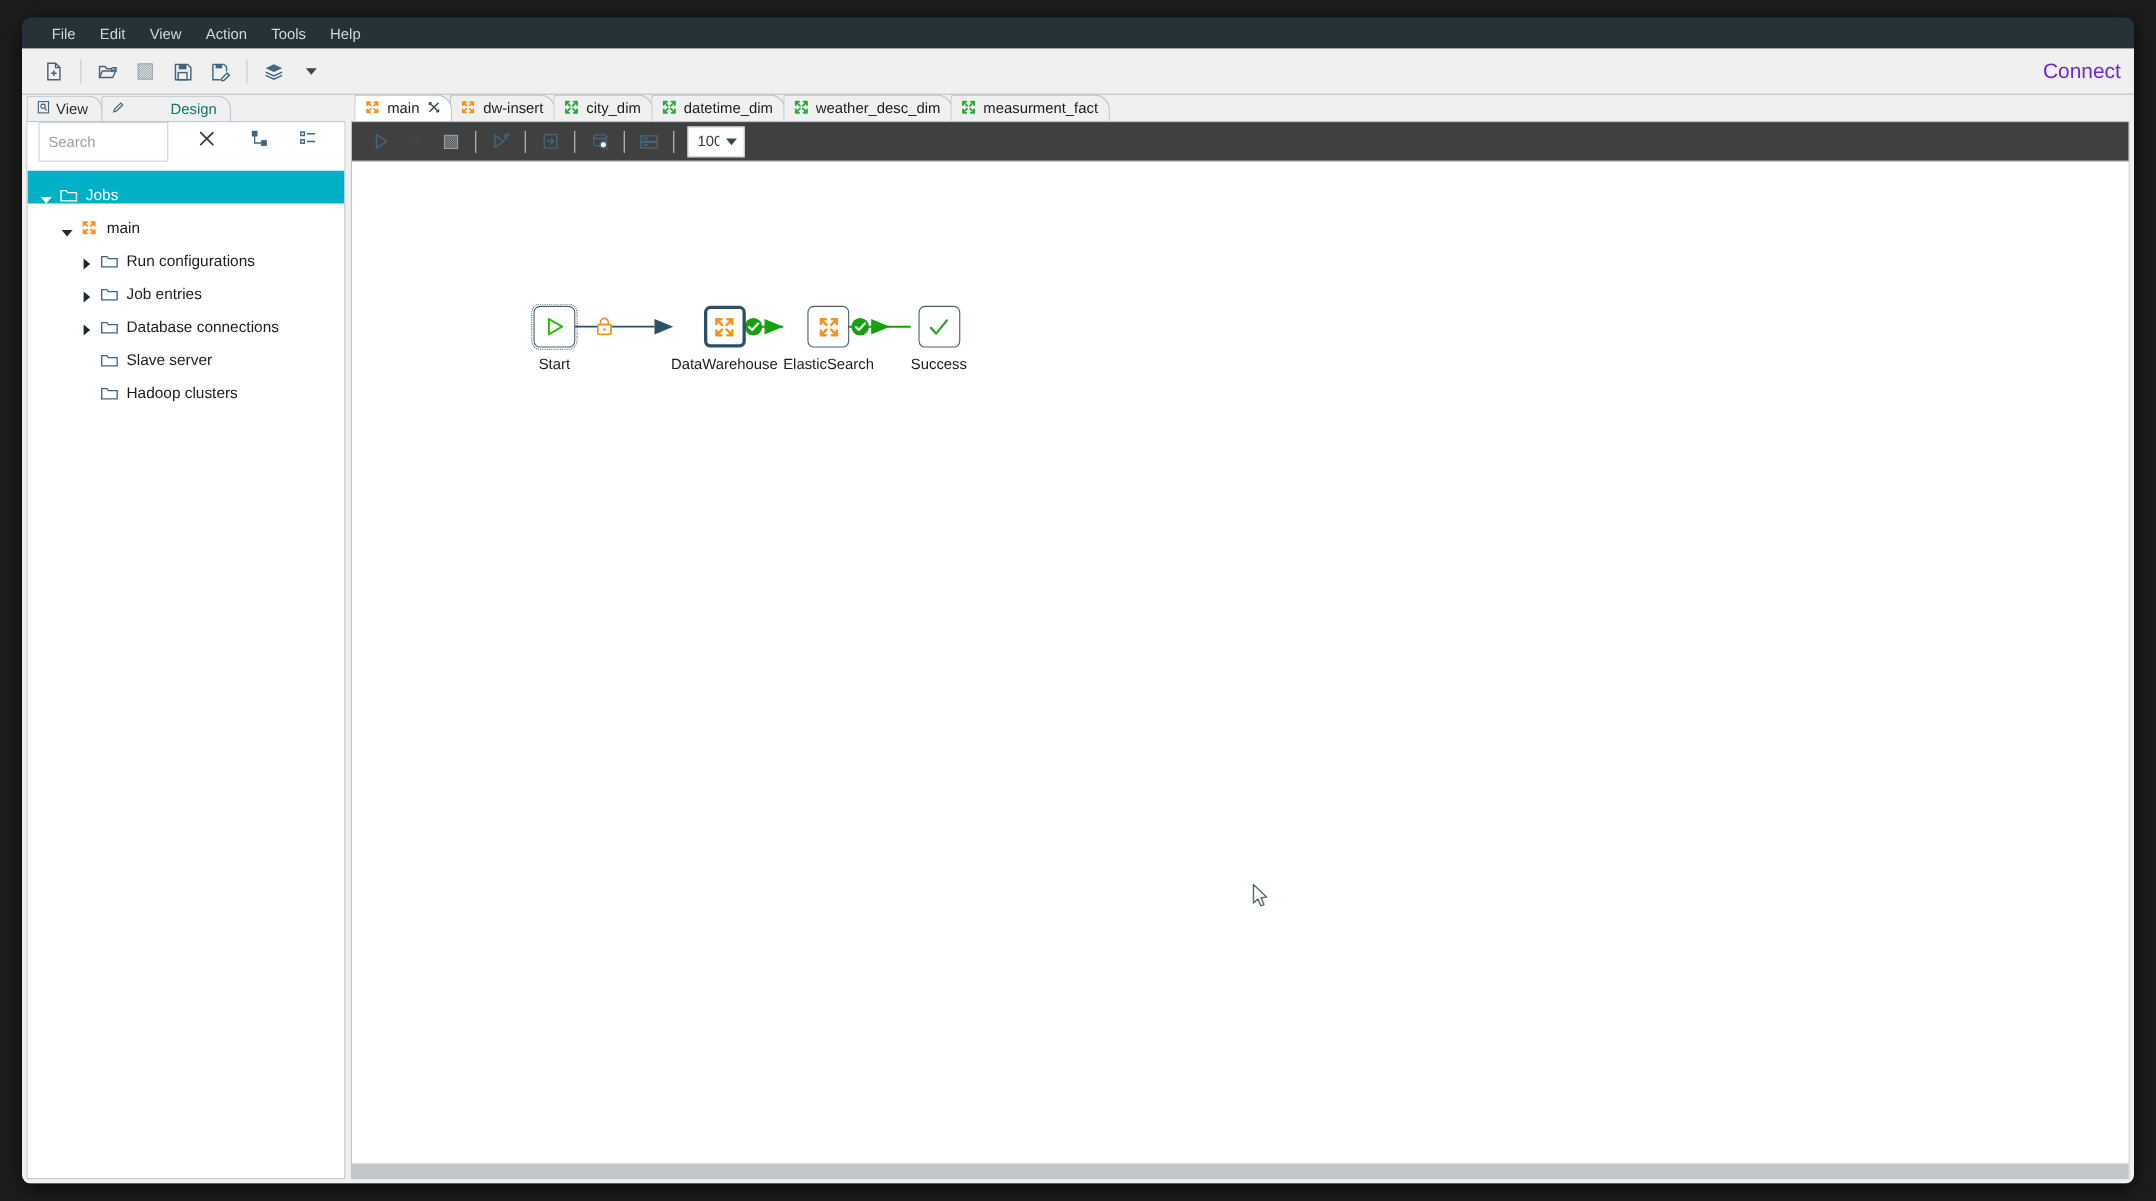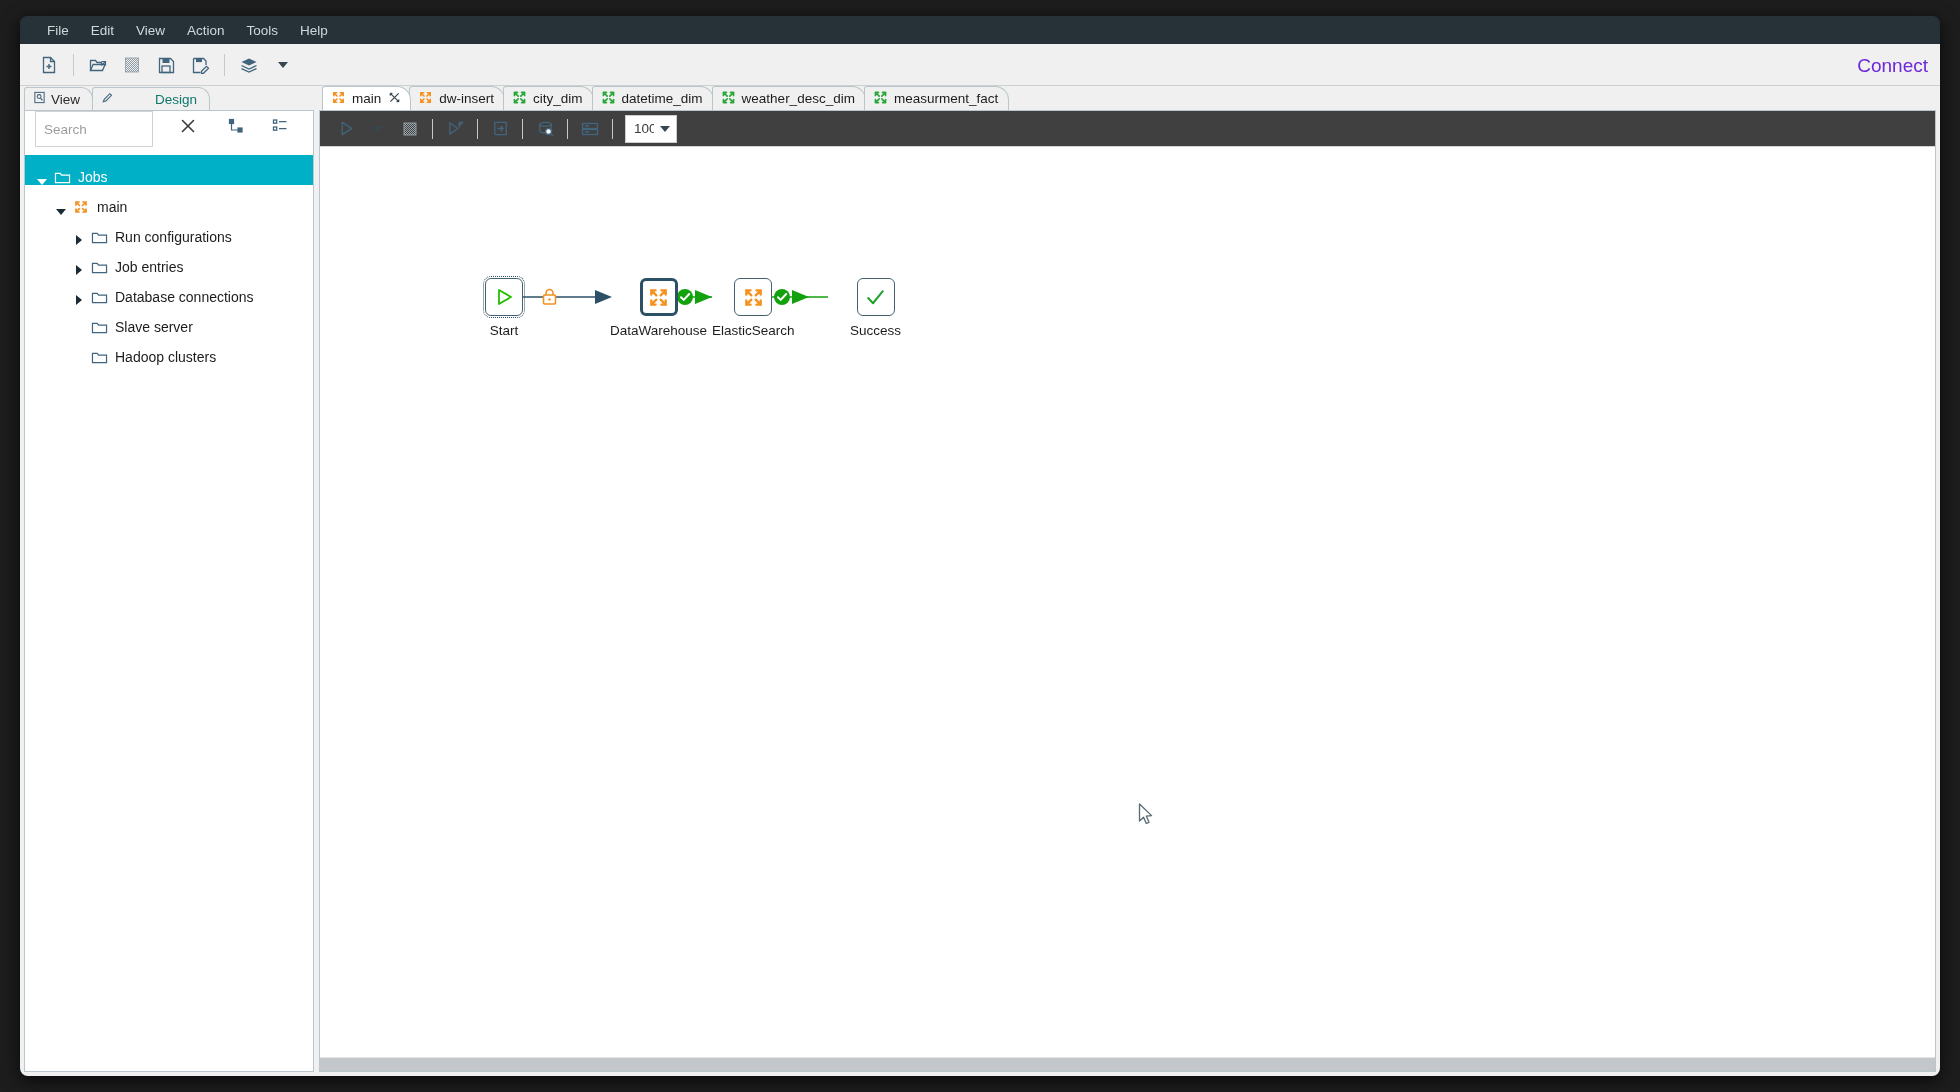--- a/index.html
+++ b/index.html
@@ -662,21 +662,21 @@
                 <svg width="23" height="23" viewBox="0 0 16 16" fill="none" stroke="#f5911e" stroke-width="1.6" stroke-linecap="round">
                   <path d="M3 6V3h3M3 3l3.5 3.5"></path>
                   <path d="M13 6V3h-3M13 3L9.5 6.5"></path>
                   <path d="M3 10v3h3M3 13l3.5-3.5"></path>
                   <path d="M13 10v3h-3M13 13L9.5 9.5"></path>
                 </svg>
               </div>
               <div class="glabel">ElasticSearch</div>
             </div>
 
-            <div class="gnode" style="left:530px;top:131px">
+            <div class="gnode" style="left:508px;top:131px">
               <div class="gbox thin">
                 <svg width="23" height="23" viewBox="0 0 22 22" fill="none" stroke="#22a02a" stroke-width="1.9" stroke-linecap="round" stroke-linejoin="round">
                   <path d="M4 11.5l4.6 5L18 5"></path>
                 </svg>
               </div>
               <div class="glabel">Success</div>
             </div>
 
             <div id="cursor">
               <svg width="17" height="24" viewBox="0 0 17 24">

